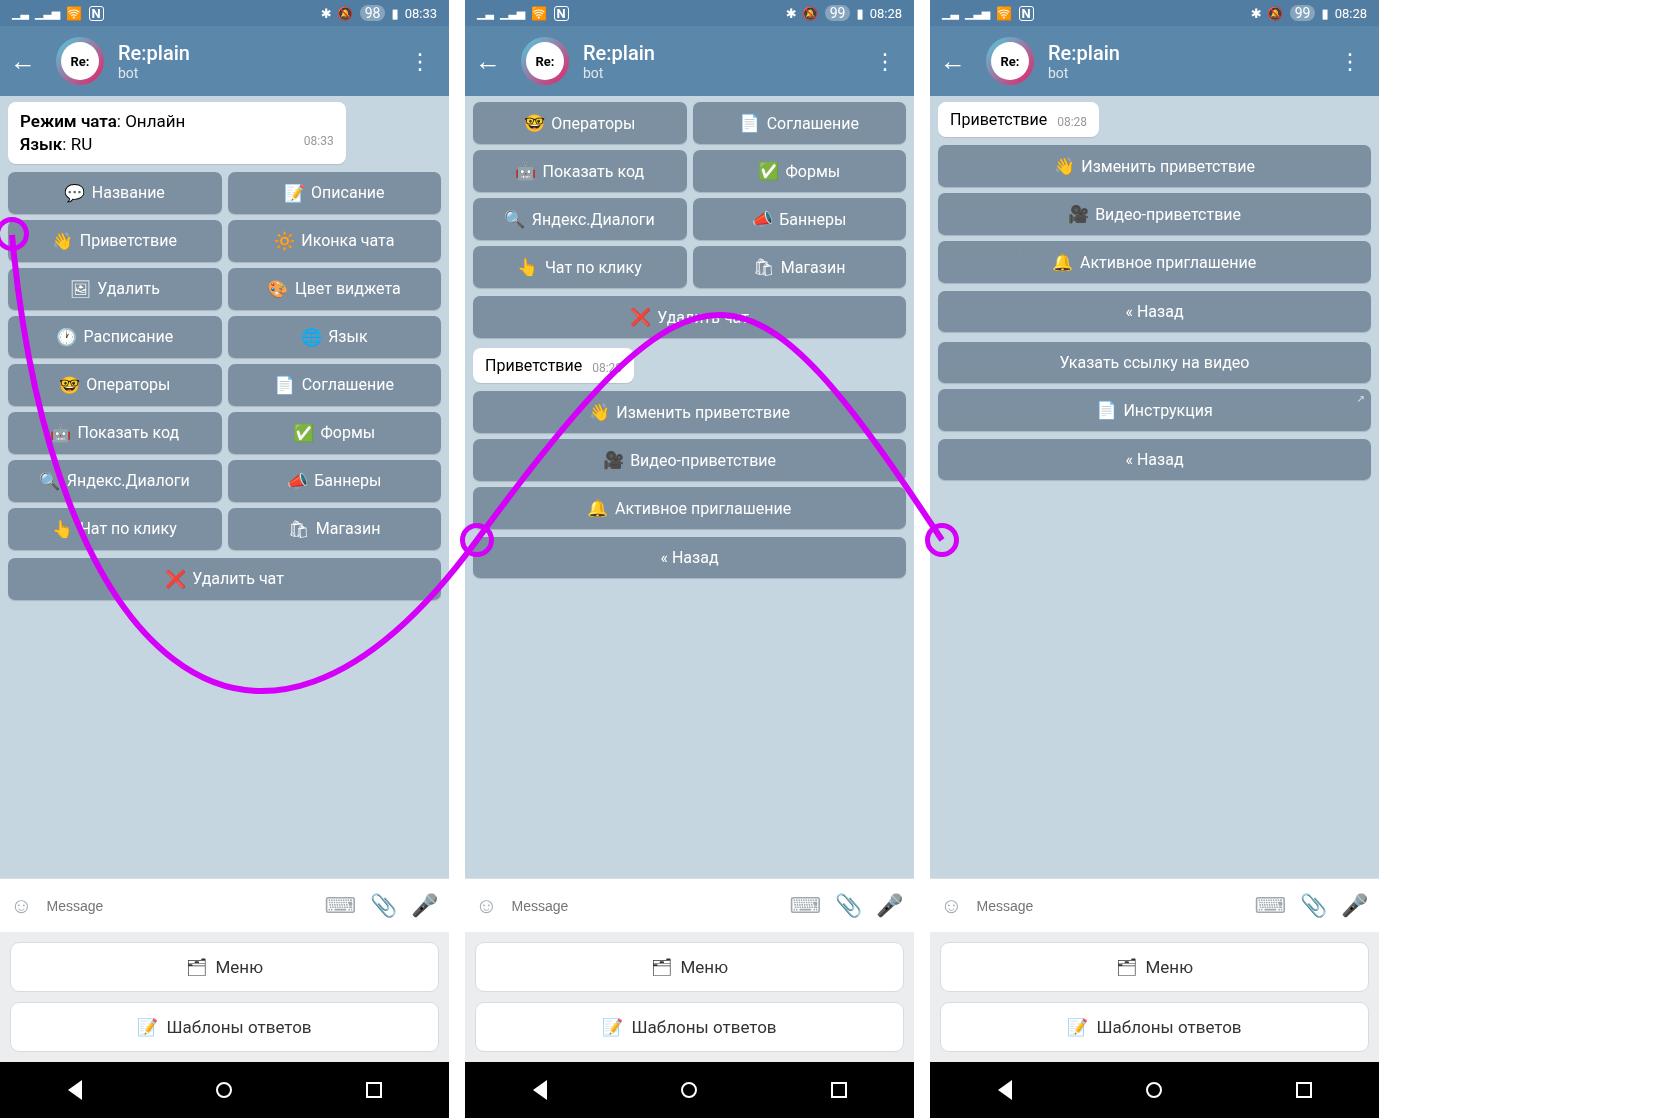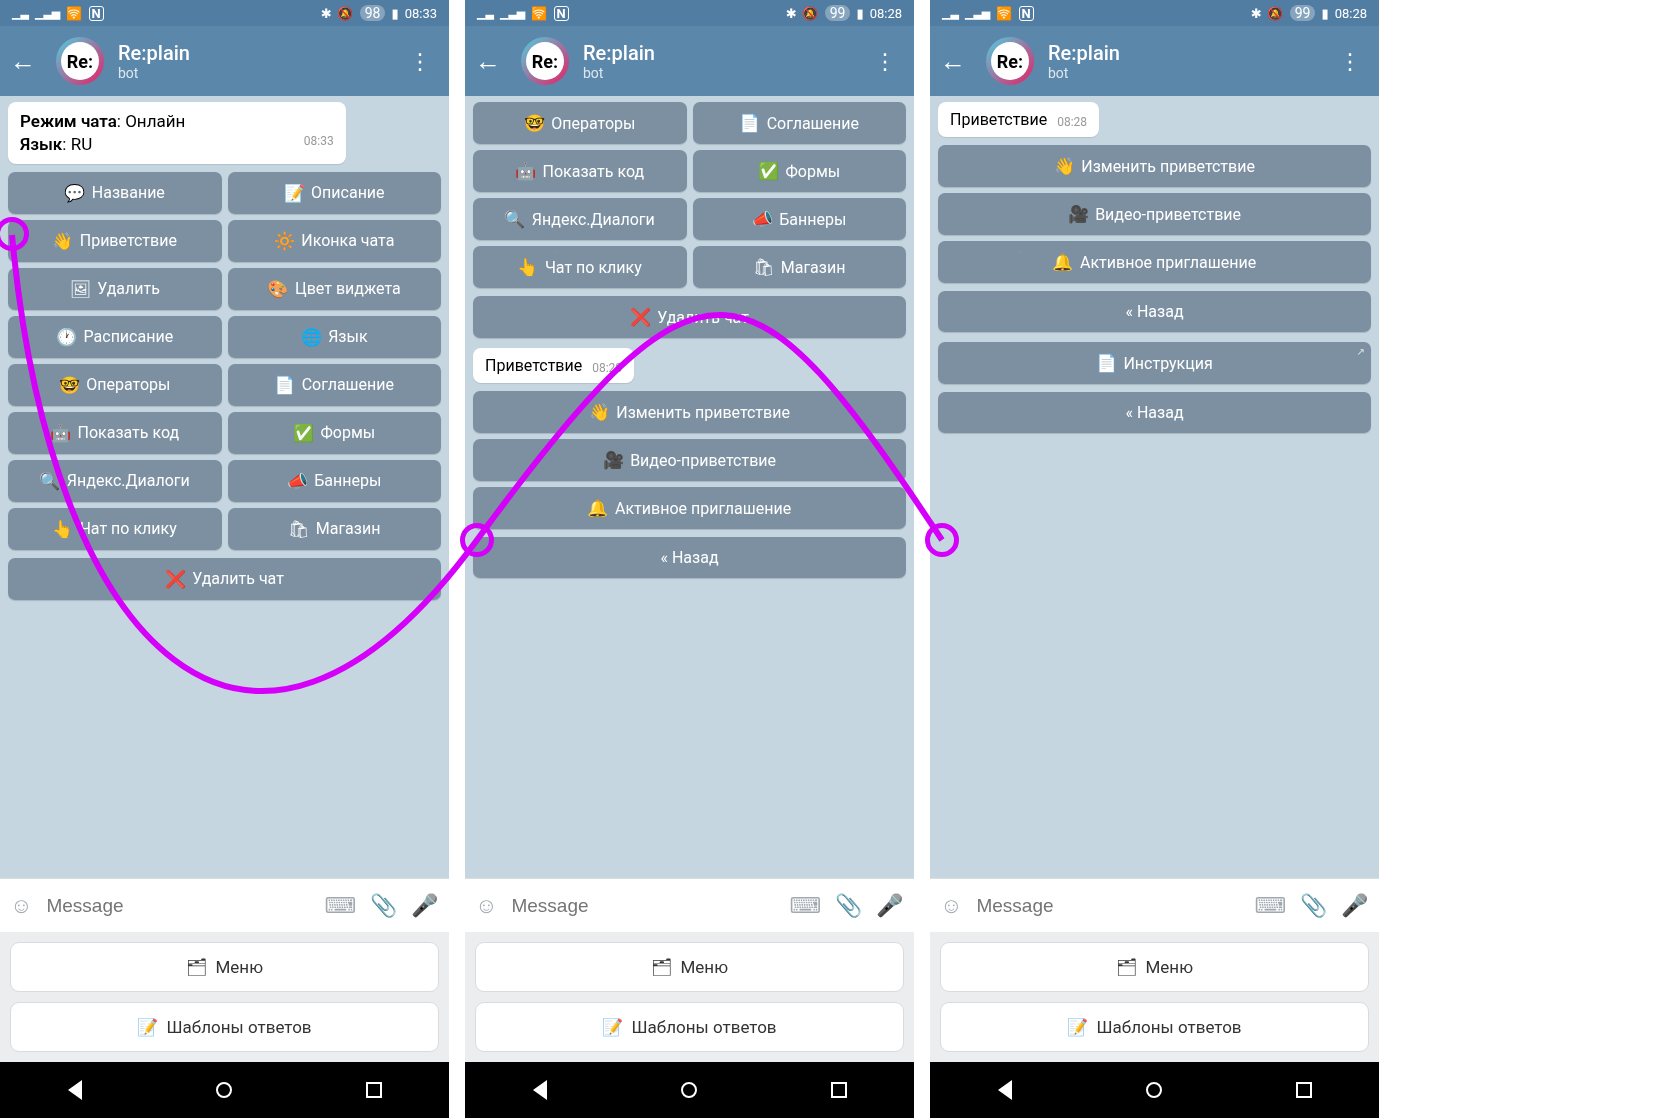--- a/index.html
+++ b/index.html
@@ -8,39 +8,39 @@
 .phone { width: 449px; height: 1118px; background: #000; position: relative; display: flex; flex-direction: column; }
 .status-bar { height: 26px; background: #527da3; color: #fff; display: flex; align-items: center; justify-content: space-between; padding: 0 12px; font-size: 13px; }
 .status-left { display: flex; gap: 6px; align-items: center; }
 .status-right { display: flex; gap: 6px; align-items: center; }
 .signal-icon { font-size: 11px; }
 .nfc-icon { font-size: 13px; font-weight: bold; border: 1.5px solid #fff; border-radius: 3px; padding: 0 2px; line-height: 1; }
 .battery-badge { background: rgba(255,255,255,0.3); border-radius: 8px; padding: 0 5px; font-size: 14px; }
 .header { height: 70px; background: #5b87ab; display: flex; align-items: center; padding: 0 10px; color: #fff; }
 .back-arrow { font-size: 26px; margin-right: 20px; cursor: pointer; }
 .avatar { width: 48px; height: 48px; border-radius: 50%; background: linear-gradient(135deg, #4dd0e1, #e91e63); display: flex; align-items: center; justify-content: center; font-weight: bold; font-size: 14px; margin-right: 14px; color: #000; }
-.avatar-inner { background: #fff; border-radius: 50%; width: 38px; height: 38px; display: flex; align-items: center; justify-content: center; font-size: 18px; }
+.avatar-inner { background: #fff; border-radius: 50%; width: 38px; height: 38px; display: flex; align-items: center; justify-content: center; font-size: 13px; }
 .title-box { flex: 1; }
 .chat-title { font-size: 20px; font-weight: 500; }
 .chat-sub { font-size: 14px; opacity: 0.8; }
 .more-icon { font-size: 22px; cursor: pointer; padding: 0 8px; }
 .chat-area { flex: 1; background: #c6d6e0; overflow: hidden; padding: 6px 8px; position: relative; background-image: radial-gradient(circle at 20% 20%, rgba(255,255,255,0.15) 2px, transparent 2px); }
 .msg-bubble { background: #fff; border-radius: 8px; padding: 8px 12px; margin-bottom: 8px; display: inline-block; max-width: 90%; font-size: 16px; position: relative; box-shadow: 0 1px 1px rgba(0,0,0,0.1); }
 .msg-time { font-size: 12px; color: #999; margin-left: 10px; vertical-align: bottom; }
 .msg-line { font-size: 17px; line-height: 1.35; }
 .msg-line b { font-weight: 600; }
 .button-grid { display: flex; flex-wrap: wrap; gap: 6px; margin-bottom: 8px; }
 .kb-btn { background: rgba(100,120,140,0.75); color: #fff; border-radius: 7px; padding: 11px 8px; font-size: 16px; text-align: center; cursor: pointer; display: flex; align-items: center; justify-content: center; gap: 6px; box-shadow: 0 1px 1px rgba(0,0,0,0.15); }
 .kb-btn.half { width: calc(50% - 3px); }
 .kb-btn.full { width: 100%; }
 .kb-btn .emoji { font-size: 17px; }
 .link-arrow { font-size: 10px; position: absolute; top: 4px; right: 6px; opacity: 0.8; }
 .input-bar { height: 54px; background: #fff; display: flex; align-items: center; padding: 0 10px; gap: 14px; border-top: 1px solid #ddd; }
 .input-icon { color: #a0a8b0; font-size: 22px; cursor: pointer; }
-.input-field { flex: 1; border: none; font-size: 19px; color: #1d4ed8; outline: none; }
+.input-field { flex: 1; border: none; font-size: 14px; color: #1d4ed8; outline: none; }
 .reply-keyboard { background: #ecedef; padding: 10px; }
 .reply-btn { background: #fff; border: 1px solid #d8dce0; border-radius: 9px; padding: 14px; text-align: center; font-size: 17px; margin-bottom: 10px; cursor: pointer; color: #333; display: flex; align-items: center; justify-content: center; gap: 8px; }
 .reply-btn:last-child { margin-bottom: 0; }
 .nav-bar { height: 56px; background: #000; display: flex; align-items: center; justify-content: space-around; }
 .nav-btn { color: #fff; font-size: 18px; cursor: pointer; width: 28px; height: 28px; display: flex; align-items: center; justify-content: center; }
 .nav-back { width: 0; height: 0; border-top: 10px solid transparent; border-bottom: 10px solid transparent; border-right: 14px solid #fff; }
 .nav-home { width: 16px; height: 16px; border: 2px solid #fff; border-radius: 50%; }
 .nav-recent { width: 16px; height: 16px; border: 2px solid #fff; }
 .annotation-svg { position: absolute; top: 0; left: 0; width: 1680px; height: 1118px; pointer-events: none; z-index: 100; }
 .ring { position: absolute; width: 34px; height: 34px; border: 5px solid #d500f9; border-radius: 50%; background: transparent; z-index: 101; pointer-events: none; }
@@ -342,20 +342,23 @@
           <div class="kb-btn full" style="position: relative;">
             <span class="emoji">🔔</span>
             <span>Активное приглашение</span>
           </div>
         </div>
       <div class="kb-btn full" style="margin-bottom:10px;">
           <span>« Назад</span>
         </div>
       <div class="button-grid" id="s3-grid2" style="flex-direction:column;">
           <div class="kb-btn full" style="position: relative;">
+            <span>Указать ссылку на видео</span>
+          </div>
+          <div class="kb-btn full" style="position: relative;">
             <span class="emoji">📄</span>
             <span>Инструкция</span>
             <span class="link-arrow">↗</span>
           </div>
         </div>
       <div class="kb-btn full">
           <span>« Назад</span>
         </div>
     </div>
     <div class="input-bar">

